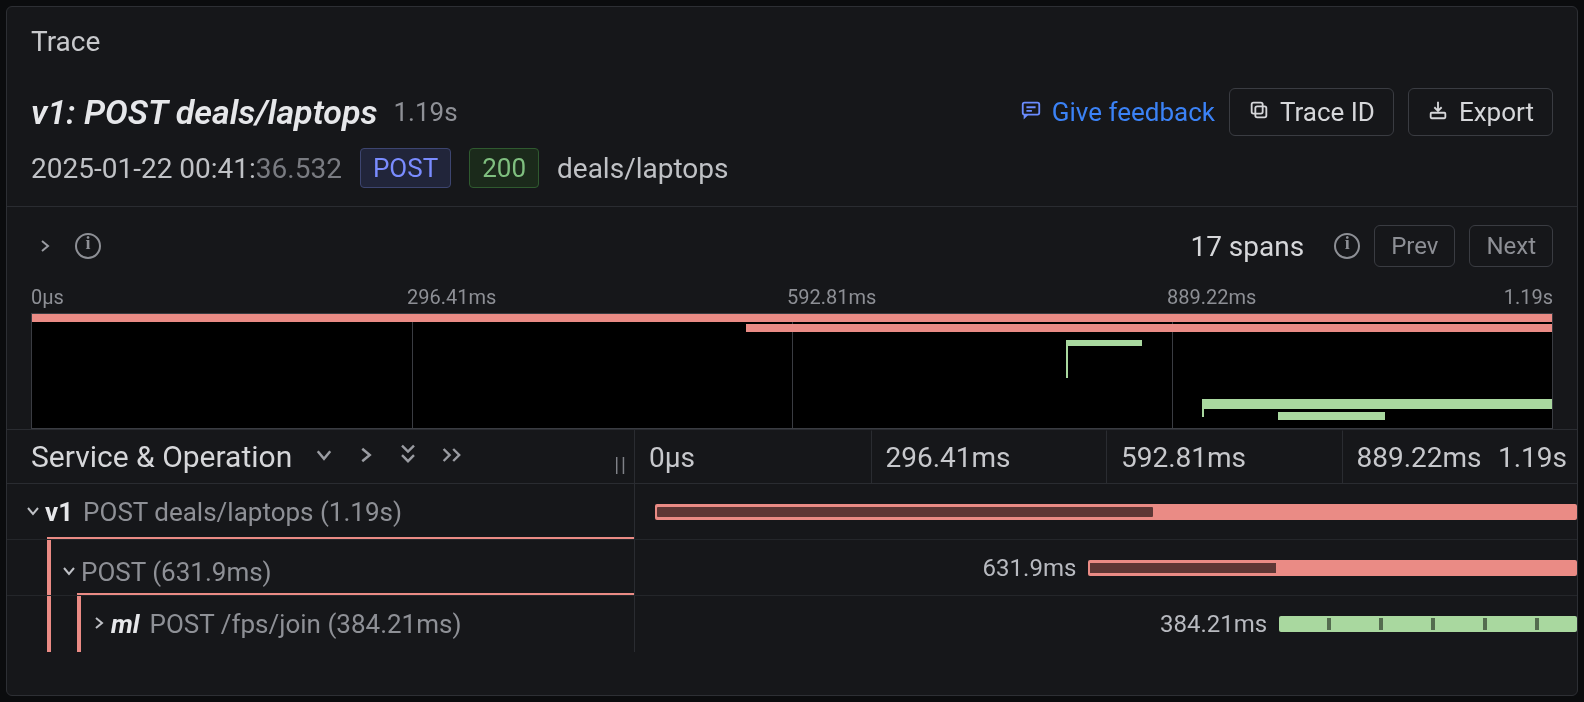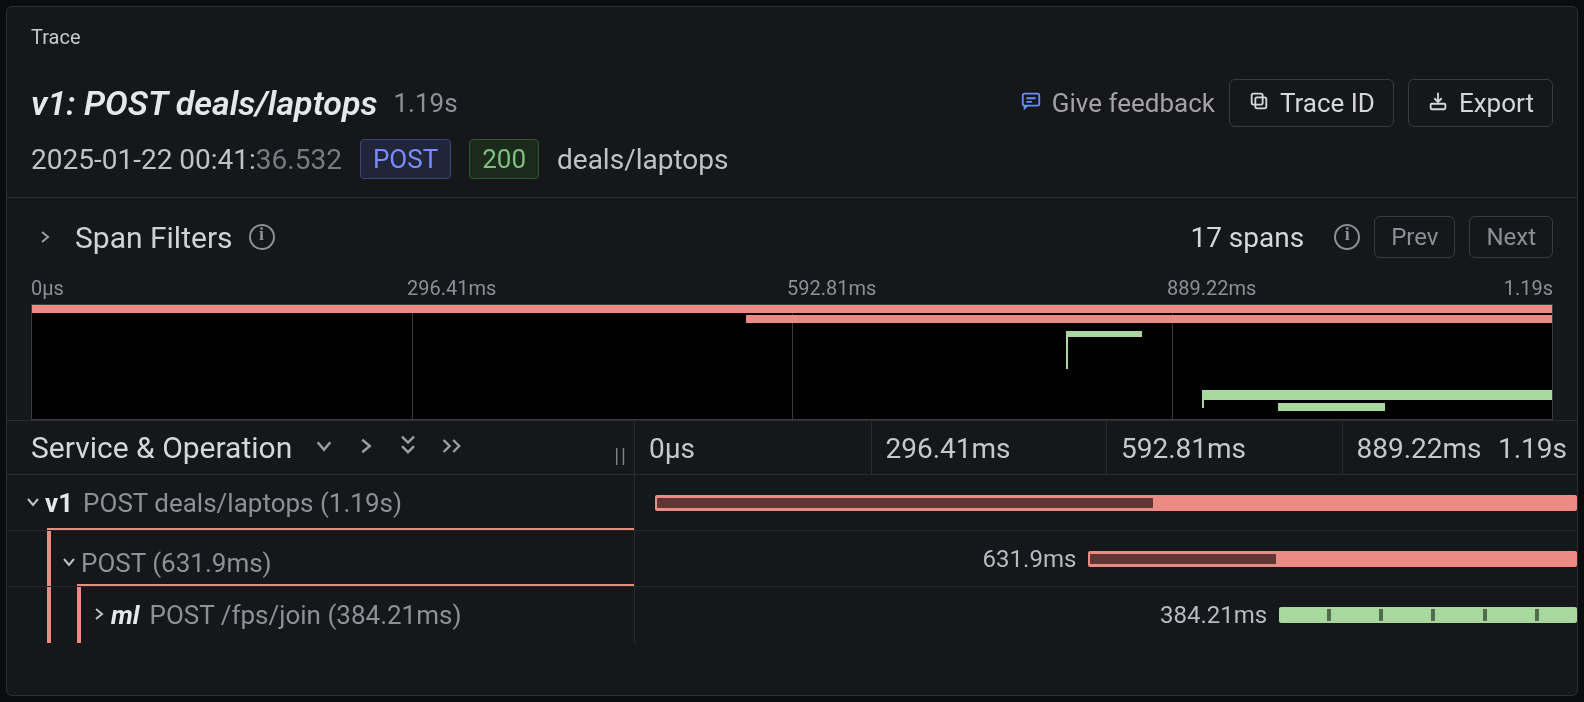--- a/index.html
+++ b/index.html
@@ -16,21 +16,21 @@
     margin: 6px;
     border: 1px solid #2d2f34;
     border-radius: 6px;
     background: #16171a;
     height: 690px;
     position: relative;
   }
   .panel-title {
     padding: 18px 24px 10px 24px;
     color: #c8c9cc;
-    font-size: 20px;
+    font-size: 28px;
   }
   .header-row {
     display: flex;
     align-items: center;
     padding: 20px 24px 6px 24px;
   }
   .trace-title {
     font-size: 34px;
     font-weight: 600;
     color: #e6e7ea;
@@ -41,21 +41,21 @@
     color: #8e9096;
     font-size: 26px;
   }
   .header-right {
     margin-left: auto;
     display: flex;
     align-items: center;
     gap: 14px;
   }
   .feedback {
-    color: #a3a3a3;
+    color: #3b82f6;
     display: flex;
     align-items: center;
     gap: 10px;
     font-size: 26px;
     cursor: pointer;
   }
   .feedback svg { width: 22px; height: 22px; }
   .hbtn {
     border: 1px solid #3a3c42;
     border-radius: 6px;
@@ -261,21 +261,20 @@
   </div>
 
   <div class="divider"></div>
 
   <div class="filters-row">
     <span class="chev">
       <svg width="16" height="16" viewBox="0 0 16 16">
           <path d="M5 3l6 5-6 5" fill="none" stroke="#9a9ca2" stroke-width="2"></path>
         </svg>
     </span>
-    <span class="filters-label">Span Filters</span>
     <span class="info-circle"></span>
     <div class="span-count">
       <span>17 spans</span>
       <span class="info-circle"></span>
       <span class="navbtn">Prev</span>
       <span class="navbtn">Next</span>
     </div>
   </div>
 
   <div class="axis-row">

